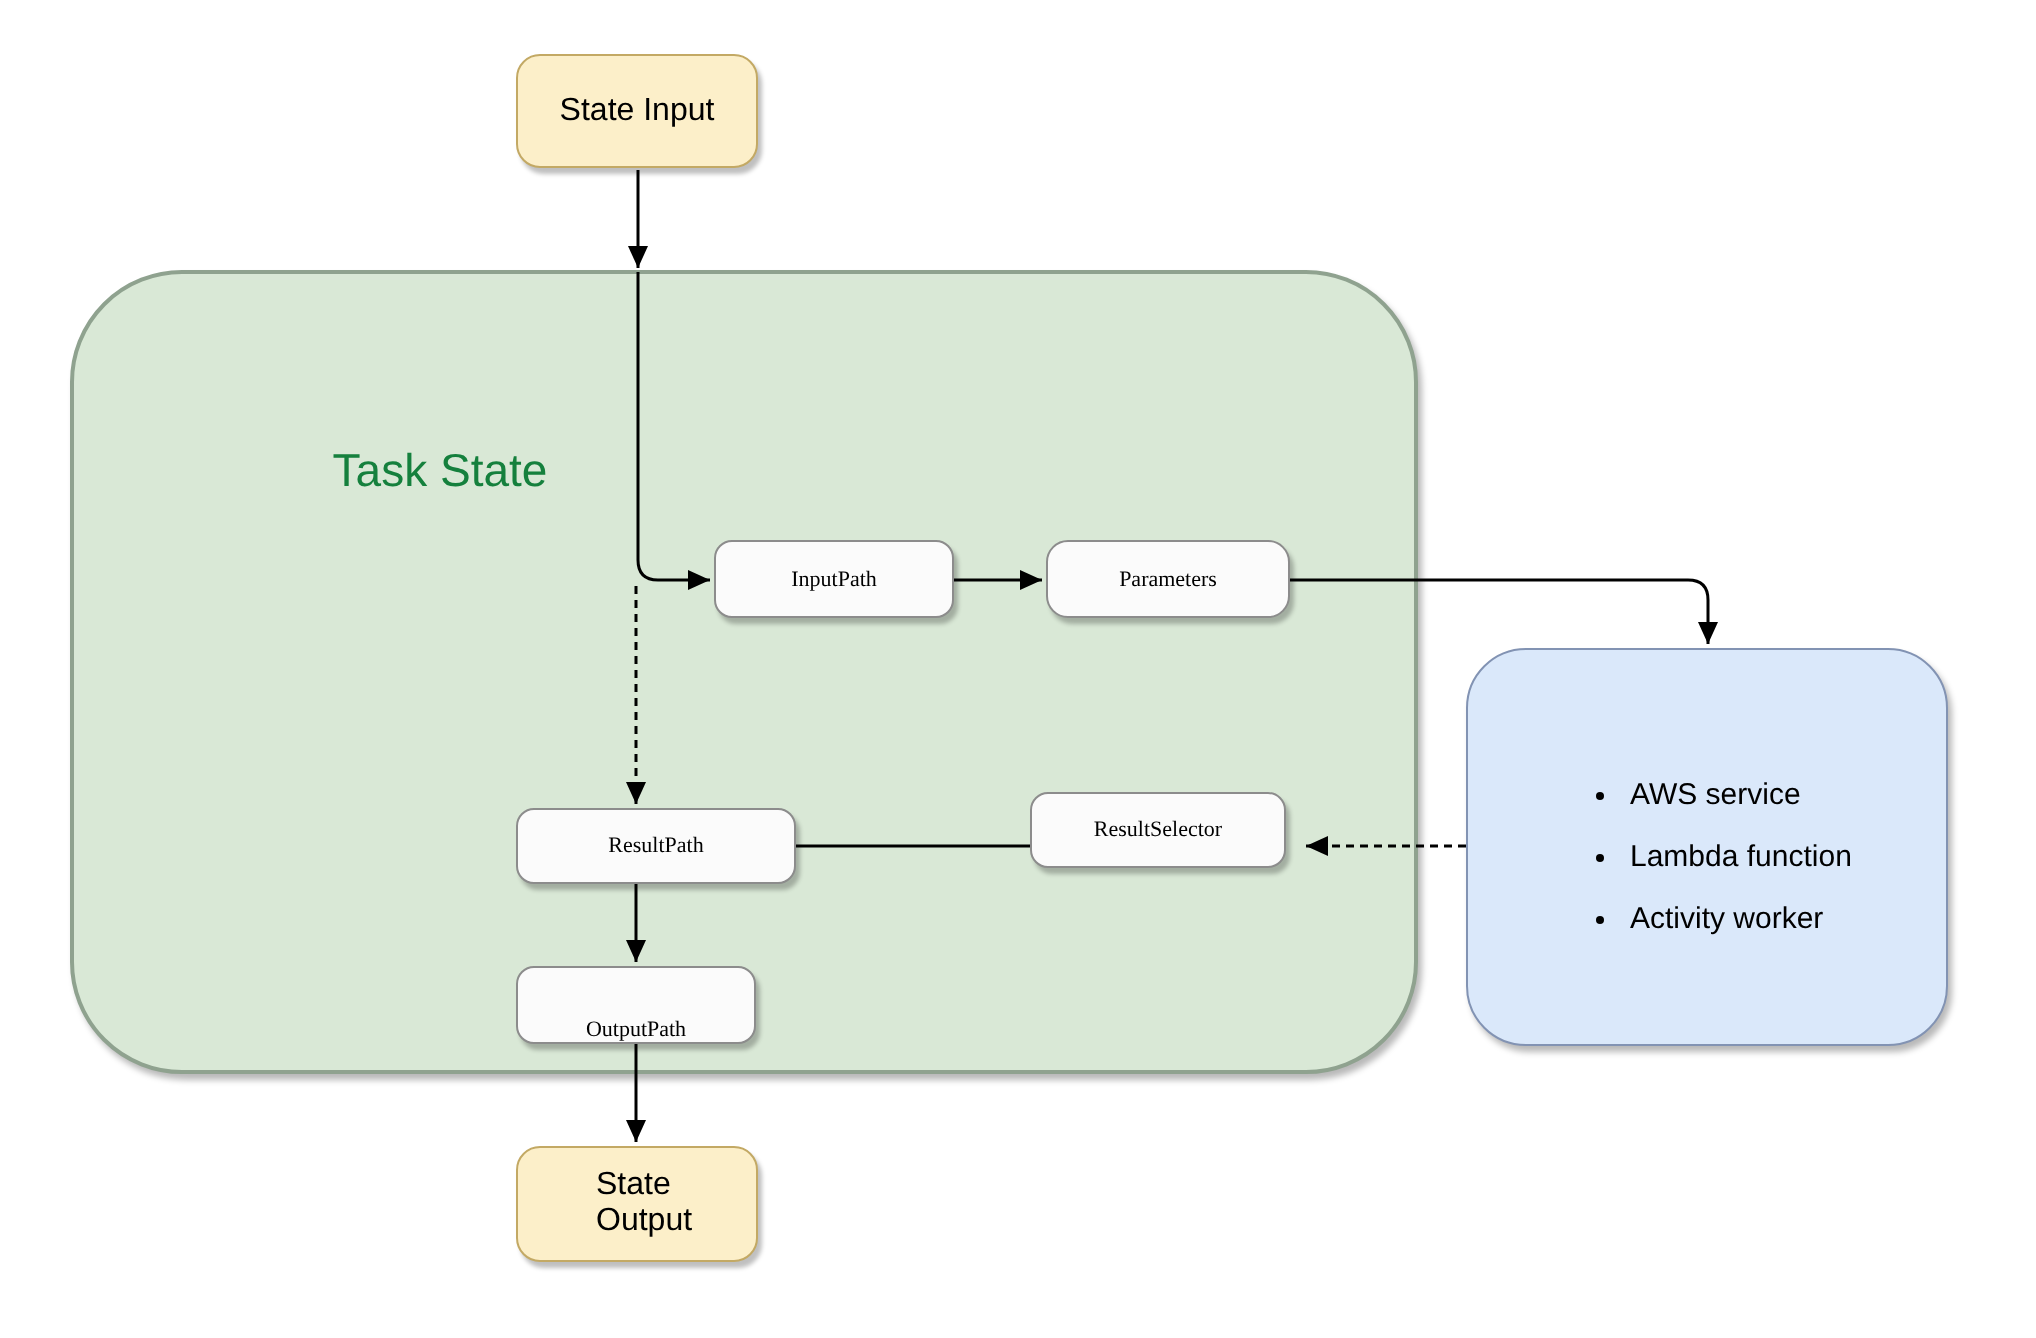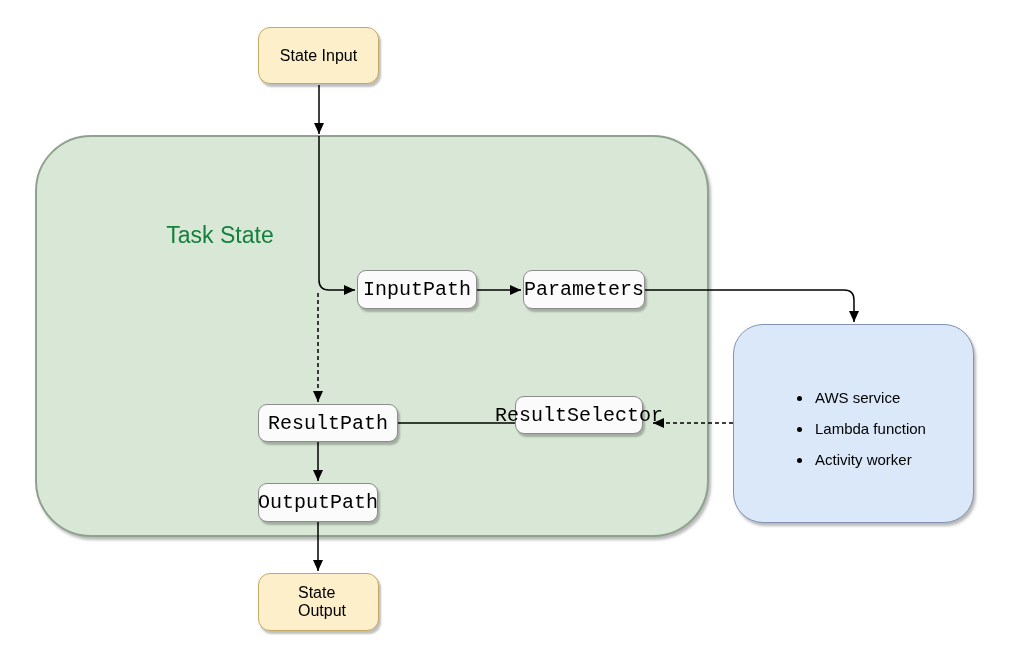--- a/index.html
+++ b/index.html
@@ -60,29 +60,29 @@
     text-align: center;
     font-size: 23px;
     color: #15803d;
     z-index: 3;
   }
   .step {
     background: var(--step-fill, #fbfbfb);
     border: 1.5px solid var(--step-stroke, #8c8c8c);
     border-radius: 9px;
     box-shadow: 2px 3px 2px rgba(0,0,0,0.25);
-    font-family: Liberation Mono, monospace;
-    font-size: 20px;
+    font-family: Liberation Serif, serif;
+    font-size: 11px;
     white-space: nowrap;
   }
   #input-path      { left: 357px; top: 270px; width: 120px; height: 39px; }
-  #parameters      { left: 523px; top: 270px; width: 122px; height: 39px; }
+  #parameters      { left: 523px; top: 270px; width: 122px; height: 39px; border-radius: 11px; }
   #result-path     { left: 258px; top: 404px; width: 140px; height: 38px; }
   #result-selector { left: 515px; top: 396px; width: 128px; height: 38px; }
-  #output-path     { left: 258px; top: 483px; width: 120px; height: 39px; }
+  #output-path     { left: 258px; top: 483px; width: 120px; height: 39px; align-items: flex-end; }
 
   .blue {
     left: 733px; top: 324px;
     width: 241px; height: 199px;
     background: var(--resource-fill, #dae8fa);
     border: 1.5px solid var(--resource-stroke, #8293b3);
     border-radius: 30px;
     box-shadow: 2px 3px 3px rgba(0,0,0,0.28);
     justify-content: flex-start;
   }

